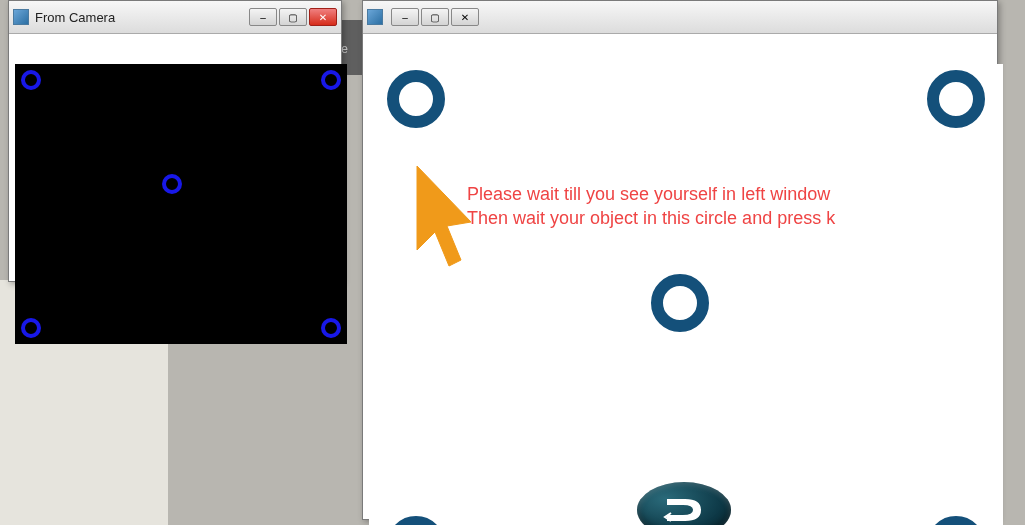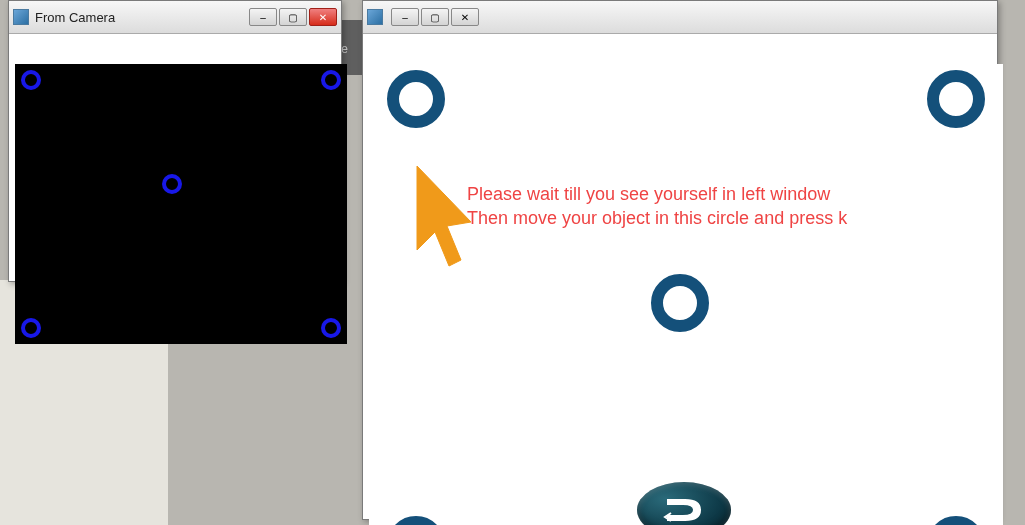--- a/index.html
+++ b/index.html
@@ -203,21 +203,21 @@
     <div class="ring-lg" style="left:282px; top:210px;"></div>
     <div class="ring-lg" style="left:18px; bottom:8px;"></div>
     <div class="ring-lg" style="right:18px; bottom:8px;"></div>
 
     <svg class="cursor-arrow" viewBox="0 0 70 120">
       <path d="M8 4 L8 88 L26 70 L40 104 L52 98 L38 64 L62 60 Z" fill="#f09a1a" stroke="#f09a1a"></path>
     </svg>
 
     <div class="instr">
       <div>Please wait till you see yourself in left window</div>
-      <div>Then move your object in this circle and press k</div>
+      <div>Then wait your object in this circle and press k</div>
     </div>
 
     <div class="logo-ellipse">
       <svg viewBox="0 0 46 30">
         <path d="M6 4 L24 4 Q40 4 40 15 Q40 26 24 26 L6 26 L6 20 L22 20 Q32 20 32 15 Q32 10 22 10 L6 10 Z" fill="#fff"></path>
         <path d="M10 26 L4 22 L10 18" fill="none" stroke="#fff" stroke-width="2"></path>
       </svg>
     </div>
   </div>
 </div>

